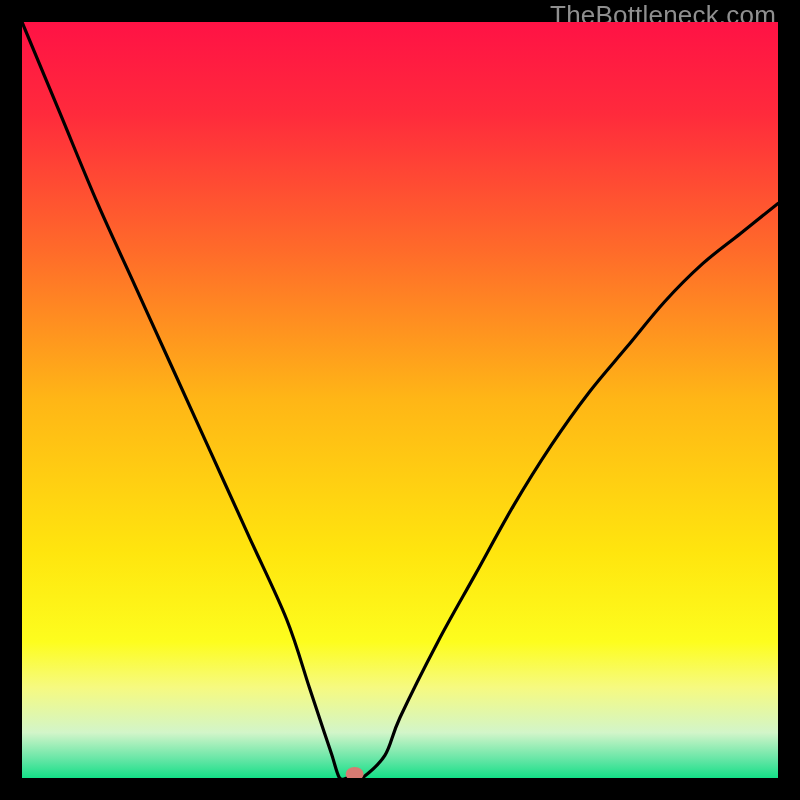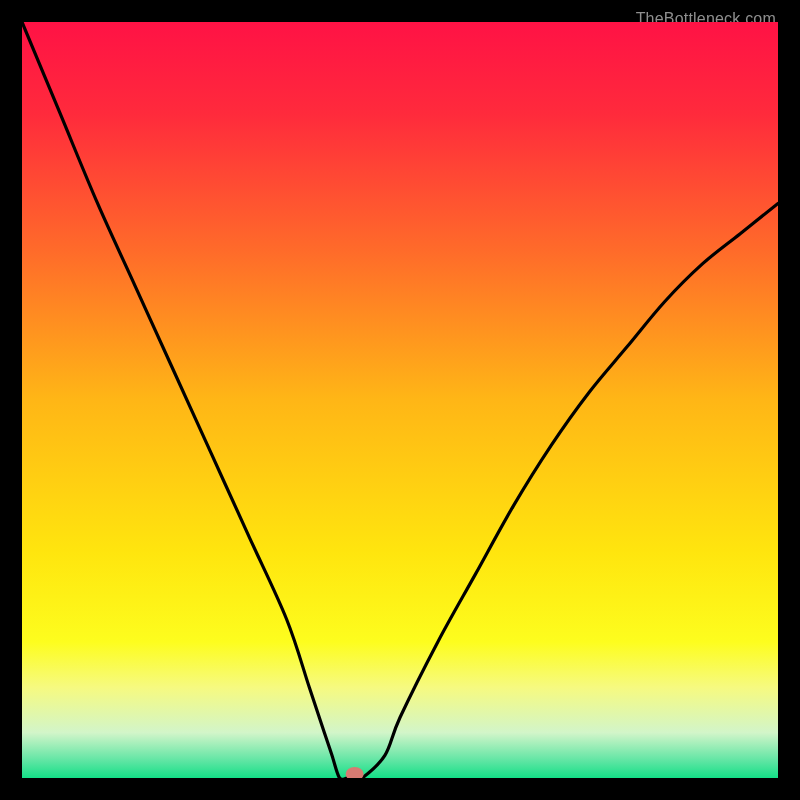--- a/index.html
+++ b/index.html
@@ -19,24 +19,24 @@
   .plot-area {
     position: absolute;
     left: 22px;
     top: 22px;
     width: 756px;
     height: 756px;
     overflow: hidden;
   }
   .watermark {
     position: absolute;
-    top: 10px;
+    top: 0;
     right: 24px;
     color: #8f8f8f;
-    font-size: 16px;
+    font-size: 26px;
     font-weight: 500;
     letter-spacing: 0.2px;
   }
   svg { display: block; }
 </style>
 </head>
 <body>
 
 <div class="frame">
 

